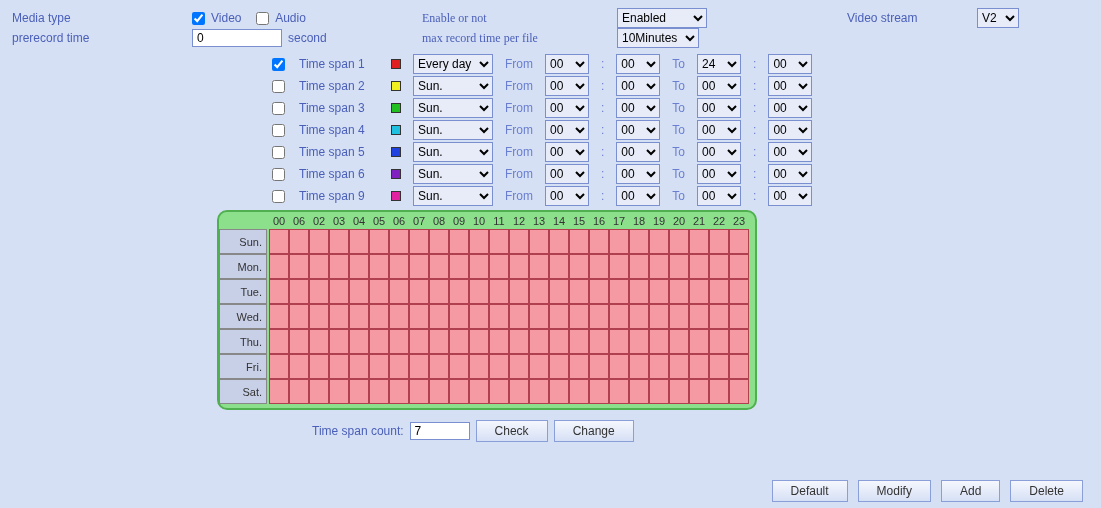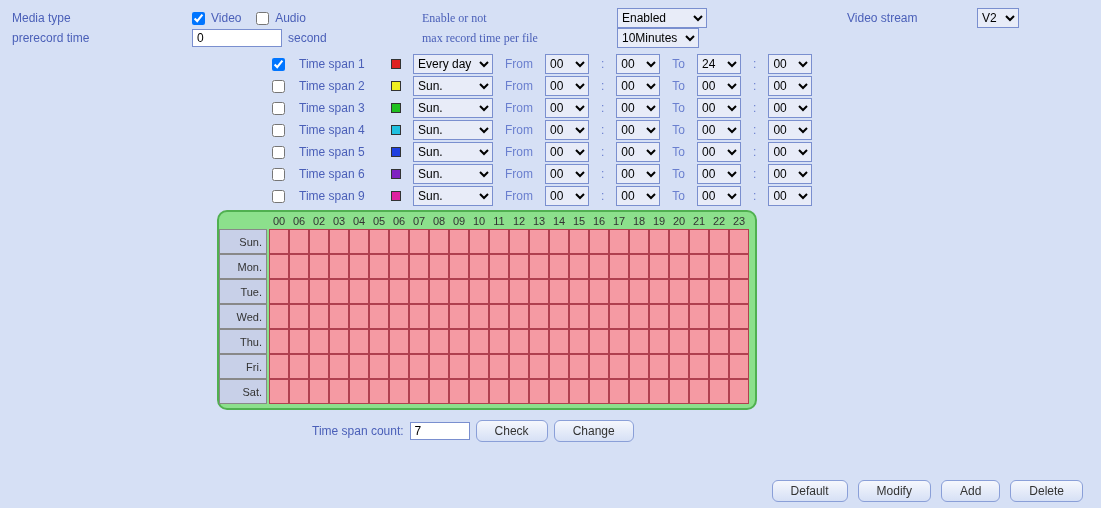--- a/index.html
+++ b/index.html
@@ -138,21 +138,21 @@
   .count-row {
     margin-left: 300px;
     margin-top: 10px;
     display: flex;
     align-items: center;
     gap: 6px;
   }
   .btn {
     background: linear-gradient(#f5f7fd, #d6e0f5);
     border: 1px solid #8a9fd8;
-    border-radius: 6px;
+    border-radius: 0;
     padding: 3px 18px;
     font-size: 12px;
     color: #333;
     cursor: pointer;
   }
   .bottom-btns {
     position: absolute;
     right: 18px;
     bottom: 6px;
     display: flex;

